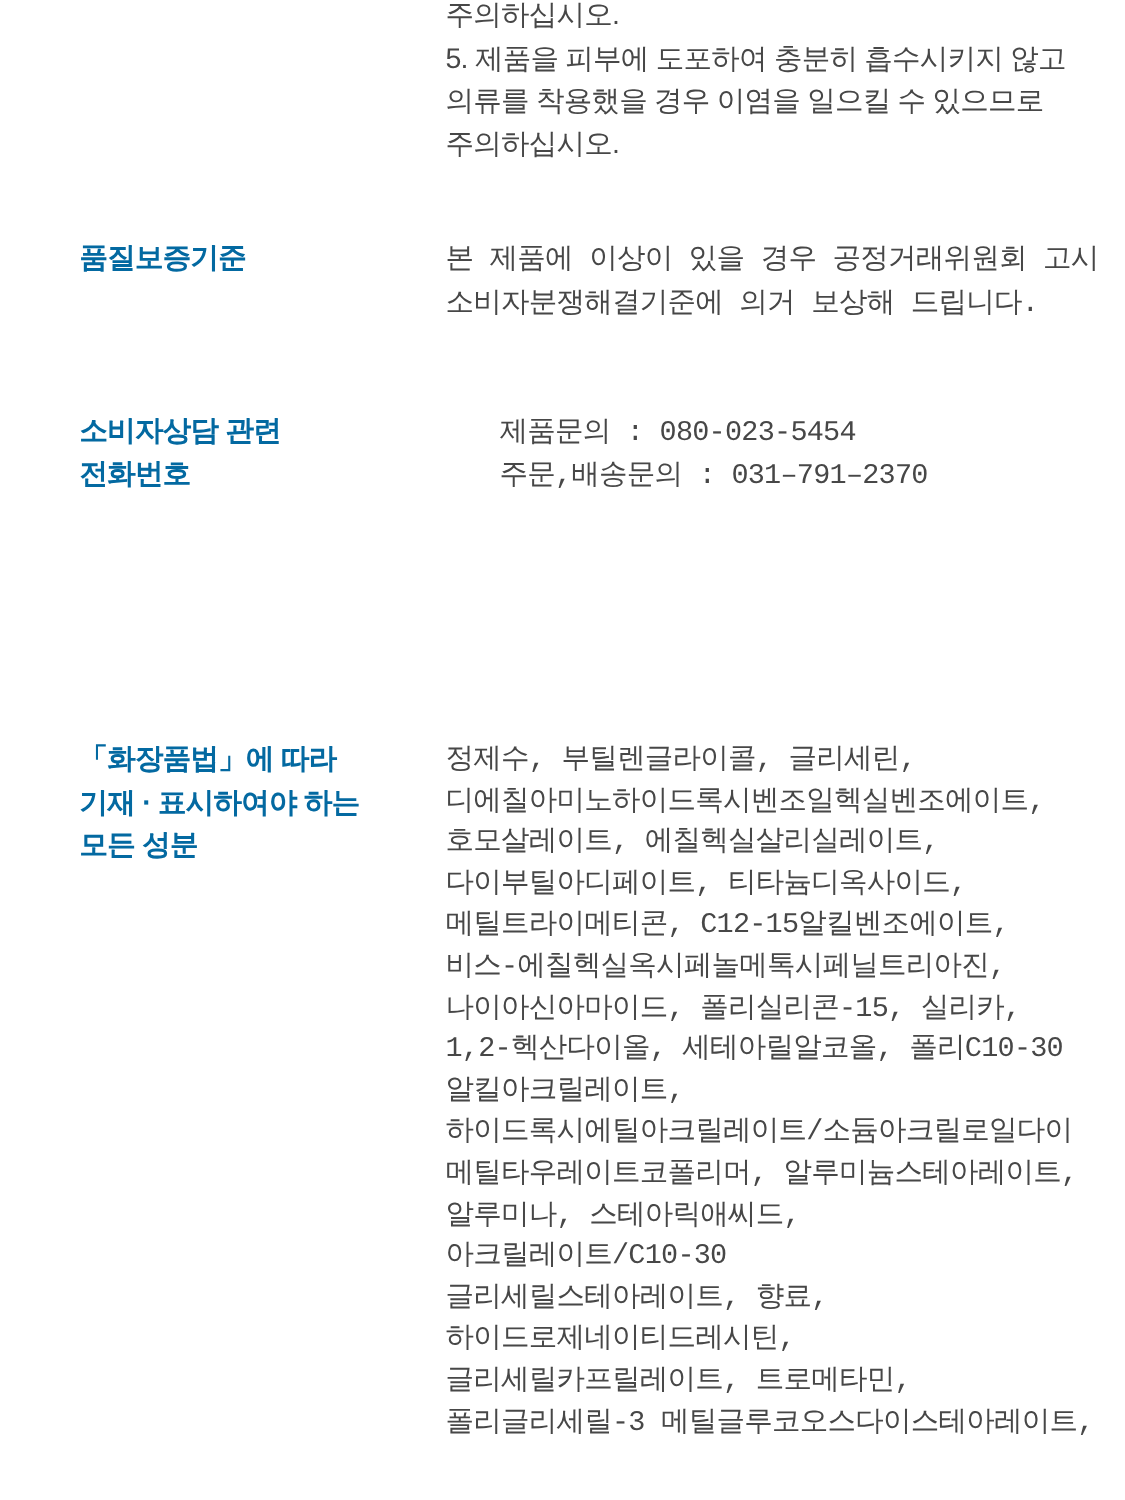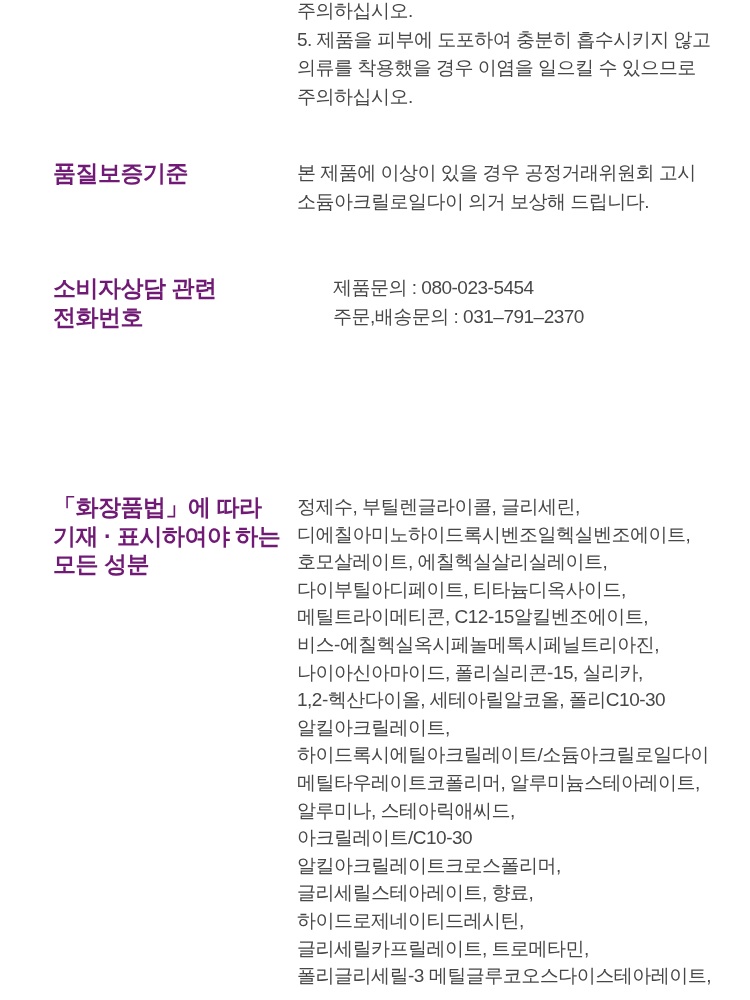--- a/index.html
+++ b/index.html
@@ -24,23 +24,23 @@
     white-space: nowrap;
     letter-spacing: -0.5px;
   }
   .body-text > div {
     font-size: 19px;
     line-height: 28.5px;
     color: #474747;
     font-weight: 400;
   }
   .label-text > div {
-    font-size: 23px;
+    font-size: 19px;
     line-height: 28.5px;
-    color: #701a75;
+    color: #0369a1;
     font-weight: 700;
   }
   .tight > div {
     line-height: 27.6px;
   }
   .intro {
     position: absolute;
     left: 297px;
     top: -3px;
   }
@@ -52,20 +52,21 @@
     flex-direction: row;
     align-items: flex-start;
   }
   .section-row .label-col {
     width: 244px;
     flex: 0 0 244px;
   }
   .section-row .content-col {
     flex: 1 1 auto;
     min-width: 0;
+    font-family: Liberation Mono, monospace;
   }
   .row-quality  { top: 159px; }
   .row-phone    { top: 274px; gap: 36px; }
   .row-ingredients { top: 493px; }
 </style>
 </head>
 <body>
 
 <div class="page">
 
@@ -75,21 +76,21 @@
       <div>의류를 착용했을 경우 이염을 일으킬 수 있으므로</div>
       <div>주의하십시오.</div>
     </div>
 
   <section class="section-row row-quality">
     <div class="label-col lines label-text">
         <div>품질보증기준</div>
       </div>
     <div class="content-col lines body-text">
         <div>본 제품에 이상이 있을 경우 공정거래위원회 고시</div>
-        <div>소듐아크릴로일다이 의거 보상해 드립니다.</div>
+        <div>소비자분쟁해결기준에 의거 보상해 드립니다.</div>
       </div>
   </section>
 
   <section class="section-row row-phone">
     <div class="label-col lines label-text">
         <div>소비자상담 관련</div>
         <div>전화번호</div>
       </div>
     <div class="content-col lines body-text">
         <div>제품문의 : 080-023-5454</div>
@@ -110,21 +111,20 @@
         <div>다이부틸아디페이트, 티타늄디옥사이드,</div>
         <div>메틸트라이메티콘, C12-15알킬벤조에이트,</div>
         <div>비스-에칠헥실옥시페놀메톡시페닐트리아진,</div>
         <div>나이아신아마이드, 폴리실리콘-15, 실리카,</div>
         <div>1,2-헥산다이올, 세테아릴알코올, 폴리C10-30</div>
         <div>알킬아크릴레이트,</div>
         <div>하이드록시에틸아크릴레이트/소듐아크릴로일다이</div>
         <div>메틸타우레이트코폴리머, 알루미늄스테아레이트,</div>
         <div>알루미나, 스테아릭애씨드,</div>
         <div>아크릴레이트/C10-30</div>
-        <div>알킬아크릴레이트크로스폴리머,</div>
         <div>글리세릴스테아레이트, 향료,</div>
         <div>하이드로제네이티드레시틴,</div>
         <div>글리세릴카프릴레이트, 트로메타민,</div>
         <div>폴리글리세릴-3 메틸글루코오스다이스테아레이트,</div>
       </div>
   </section>
 
 </div>
 
 </body></html>

